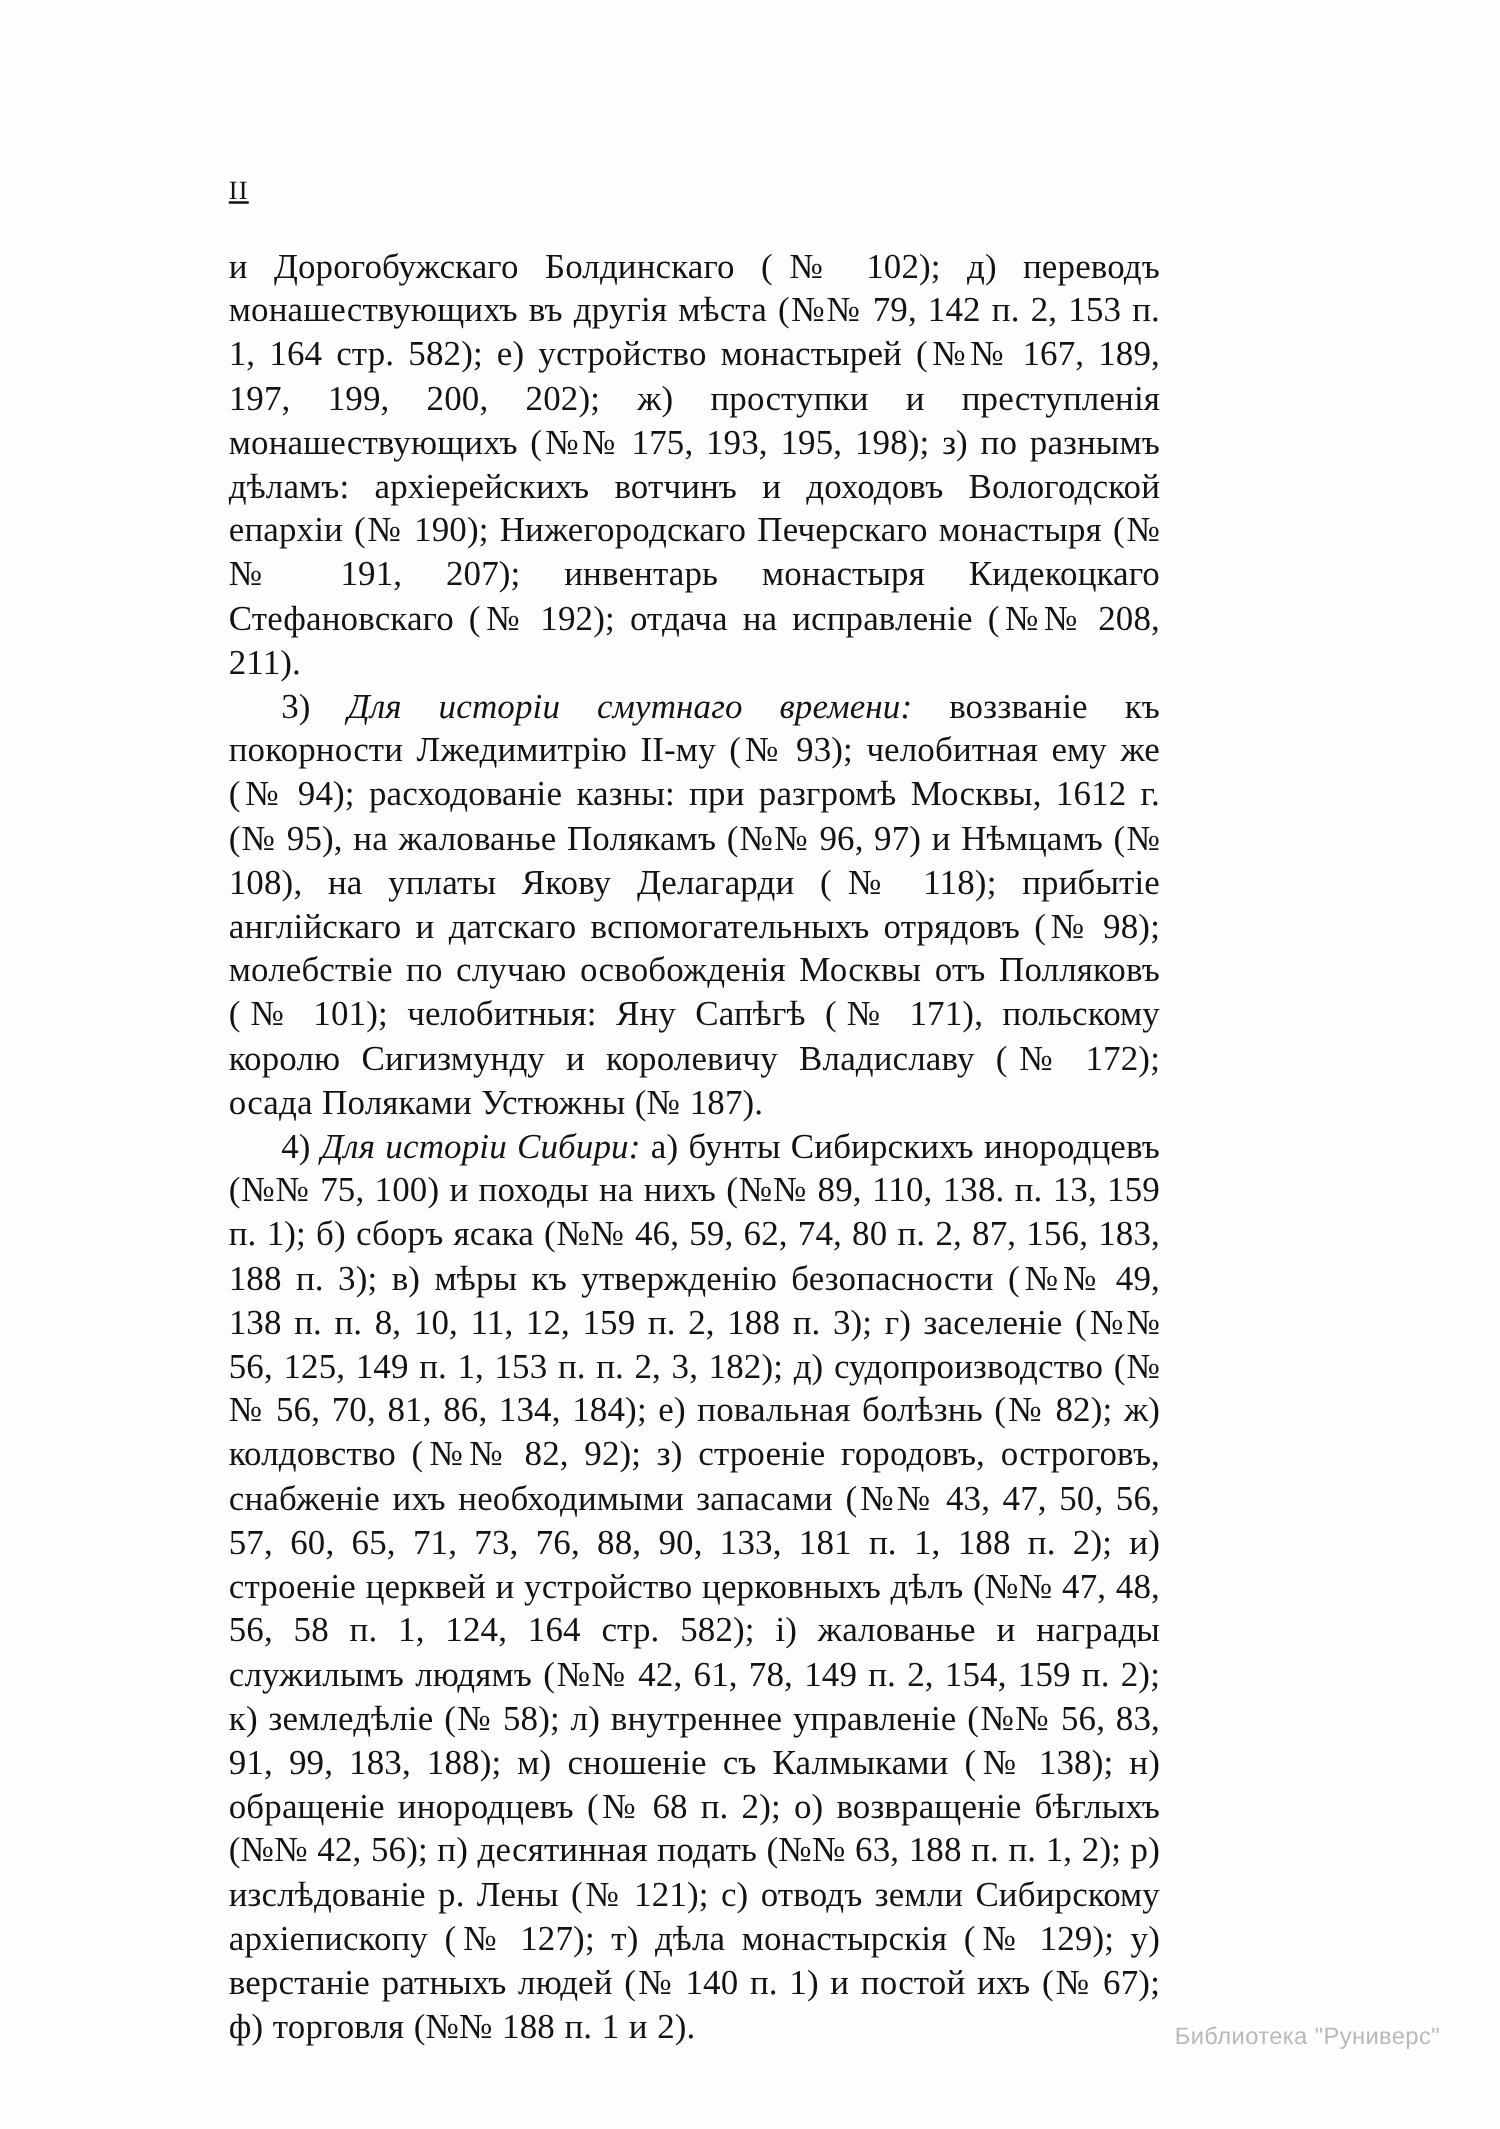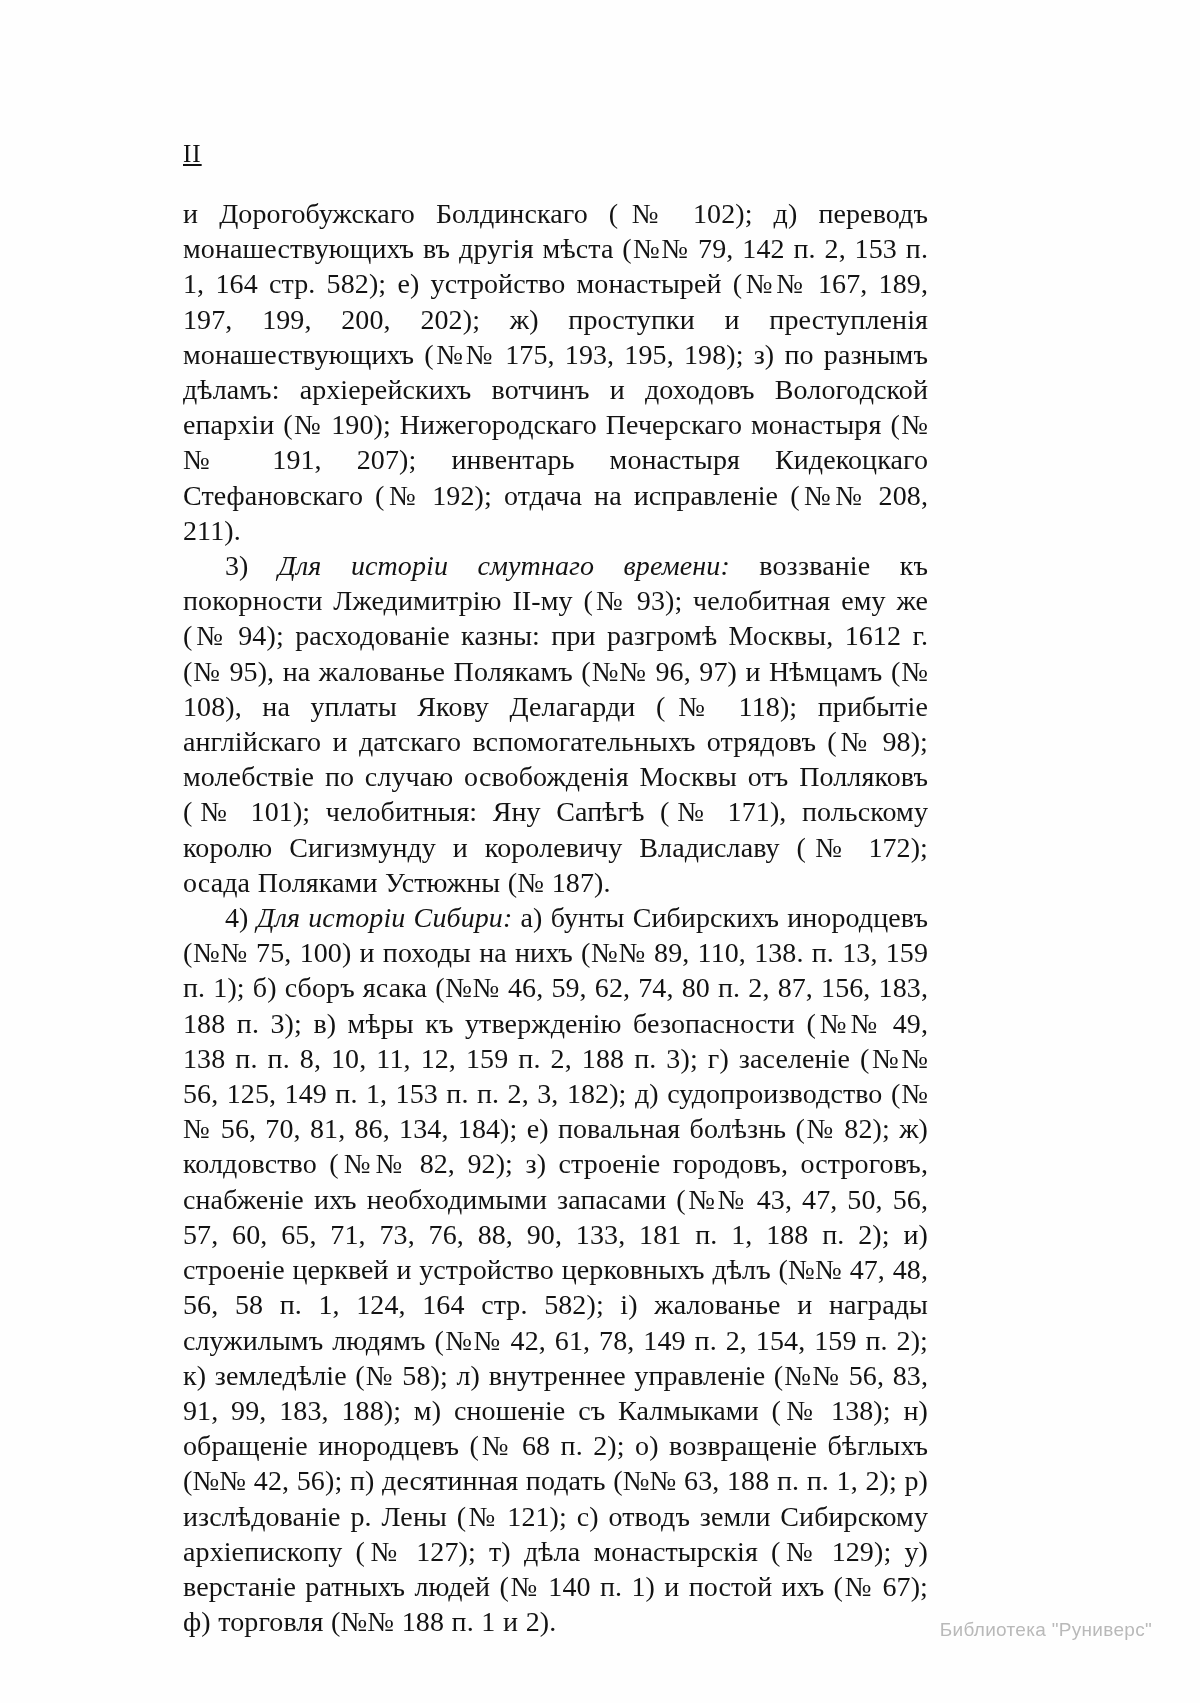--- a/index.html
+++ b/index.html
@@ -19,21 +19,21 @@
     position: absolute;
     left: 0; top: 0;
     width: 1200px;
     height: 1703px;
     background: #fefefe;
   }
   .page-number {
     position: absolute;
     left: 183px;
     top: 140px;
-    font-size: 25px;
+    font-size: 21px;
     letter-spacing: 1px;
     font-family: "Liberation Serif", "DejaVu Serif", serif;
     color: #111;
     text-decoration: underline;
   }
   .text-column {
     position: absolute;
     left: 183px;
     top: 196px;
     width: 745px;

